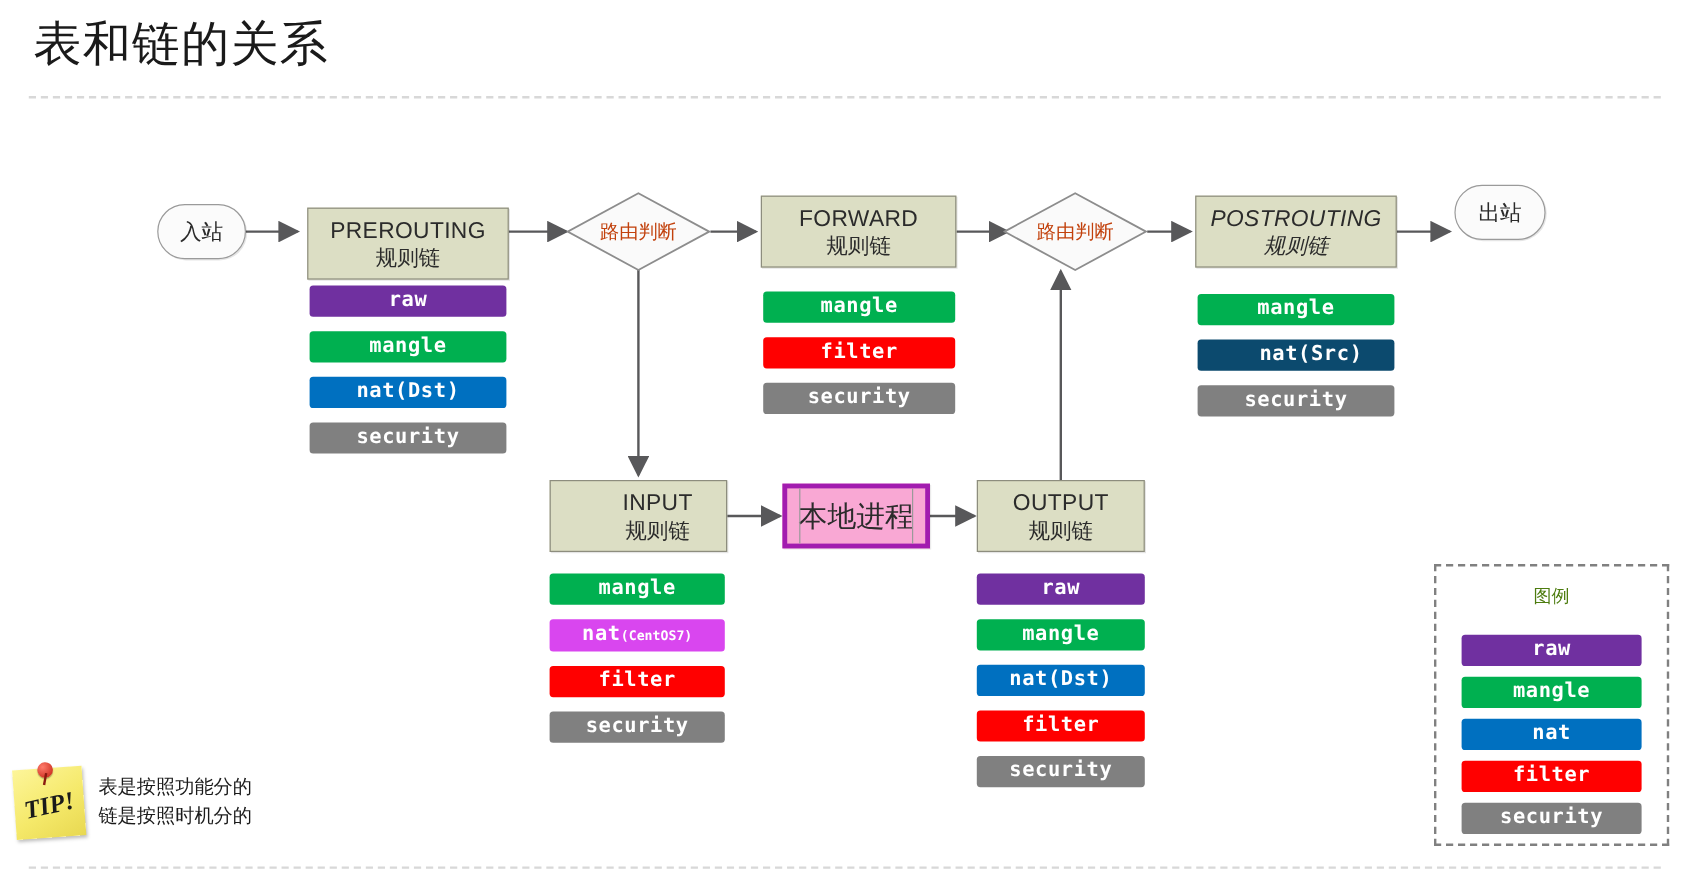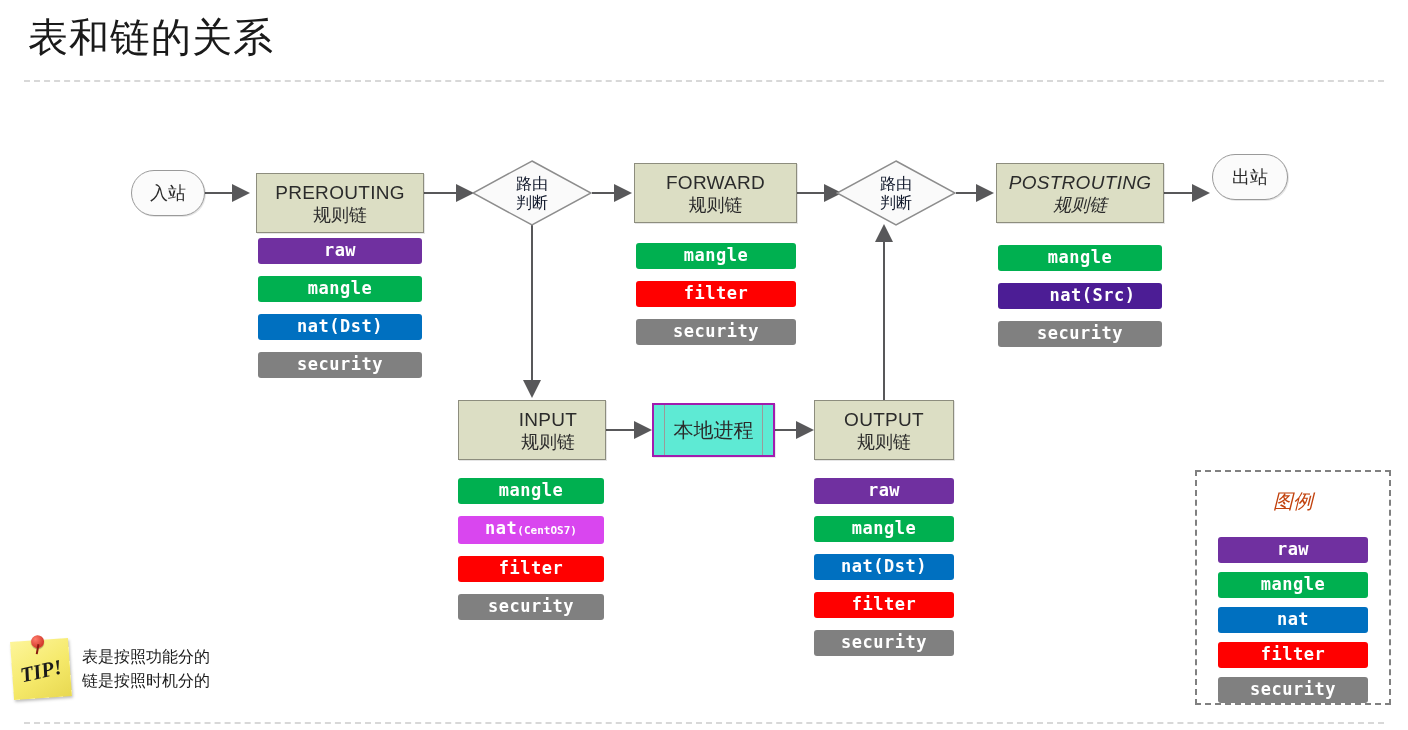--- a/index.html
+++ b/index.html
@@ -52,38 +52,38 @@
     font-size:18px;color:#2b2b2b;line-height:22px;
   }
   .terminal{
     background:#fbfbfb;
     border:1px solid #9a9a9a;
     border-radius:26px;
     font-size:18px;color:#2b2b2b;
     box-shadow:1px 1px 0 rgba(0,0,0,.10);
   }
   .process-box{
-    background:#5eead4;
-    border:2px solid #a21caf;
-    font-size:20px;color:#2b2b2b;
+    background:#f9a8d4;
+    border:4px solid #a21caf;
+    font-size:24px;color:#2b2b2b;
     box-shadow:1px 1px 0 rgba(0,0,0,.08);
   }
   .process-box .bar{
     position:absolute;top:0;bottom:0;width:1px;background:#9a9a9a;
   }
   .process-box .bar.l{left:10px;}
   .process-box .bar.r{right:10px;}
 
   .diamond-wrap{position:absolute;}
   .diamond-wrap svg{position:absolute;left:0;top:0;}
   .diamond-label{
     position:absolute;left:0;top:0;right:0;bottom:0;
-    display:flex;flex-direction:column;
+    display:flex;flex-direction:row;
     align-items:center;justify-content:center;
-    font-size:16px;color:#0f172a;line-height:19px;
+    font-size:16px;color:#c2410c;line-height:19px;
     pointer-events:none;
   }
 
   
   .tagcol{position:absolute;display:flex;flex-direction:column;}
   .tag{
     display:block;
     font-family:"DejaVu Sans Mono","Liberation Mono",monospace;
     font-weight:bold;
     font-size:17px;
@@ -106,21 +106,21 @@
 
   
   .legend{
     position:absolute;
     border:2px dashed #808080;
     background:#ffffff;
     box-sizing:border-box;
     display:flex;flex-direction:column;align-items:center;
   }
   .legend-title{
-    font-size:20px;color:#c2410c;margin-top:16px;margin-bottom:22px;font-style:italic;
+    font-size:15px;color:#4d7c0f;margin-top:16px;margin-bottom:22px;
   }
   .legend .tag{margin-bottom:9px;}
 
   
   .tip{position:absolute;display:flex;align-items:center;}
   .tip-note{
     position:relative;width:58px;height:58px;
     background:linear-gradient(150deg,#fdf59a 0%,#f5e96a 55%,#e8d851 100%);
     box-shadow:1px 2px 3px rgba(0,0,0,.25);
     transform:rotate(-4deg);
@@ -254,21 +254,21 @@
     </div>
 
   <div class="tagcol" style="left:636px;top:243px;width:160px;">
       <span class="tag tag-mangle" style="background: rgb(0, 176, 80);">mangle</span>
       <span class="tag tag-filter" style="background: rgb(255, 0, 0);">filter</span>
       <span class="tag tag-security" style="background: rgb(128, 128, 128);">security</span>
     </div>
 
   <div class="tagcol" style="left:998px;top:245px;width:164px;">
       <span class="tag tag-mangle" style="background: rgb(0, 176, 80);">mangle</span>
-      <span class="tag tag-nat" style="background: #4c1d95; padding-left: 35px;">nat(Src)</span>
+      <span class="tag tag-nat" style="background: #0c4a6e; padding-left: 35px;">nat(Src)</span>
       <span class="tag tag-security" style="background: rgb(128, 128, 128);">security</span>
     </div>
 
   <div class="tagcol" style="left:458px;top:478px;width:146px;">
       <span class="tag tag-mangle" style="background: rgb(0, 176, 80);">mangle</span>
       <span class="tag tag-nat" style="background: #d946ef;">nat<span class="sm">(CentOS7)</span></span>
       <span class="tag tag-filter" style="background: rgb(255, 0, 0);">filter</span>
       <span class="tag tag-security" style="background: rgb(128, 128, 128);">security</span>
     </div>
 

